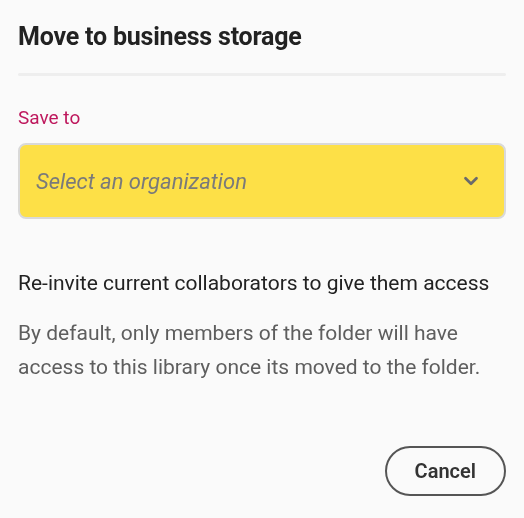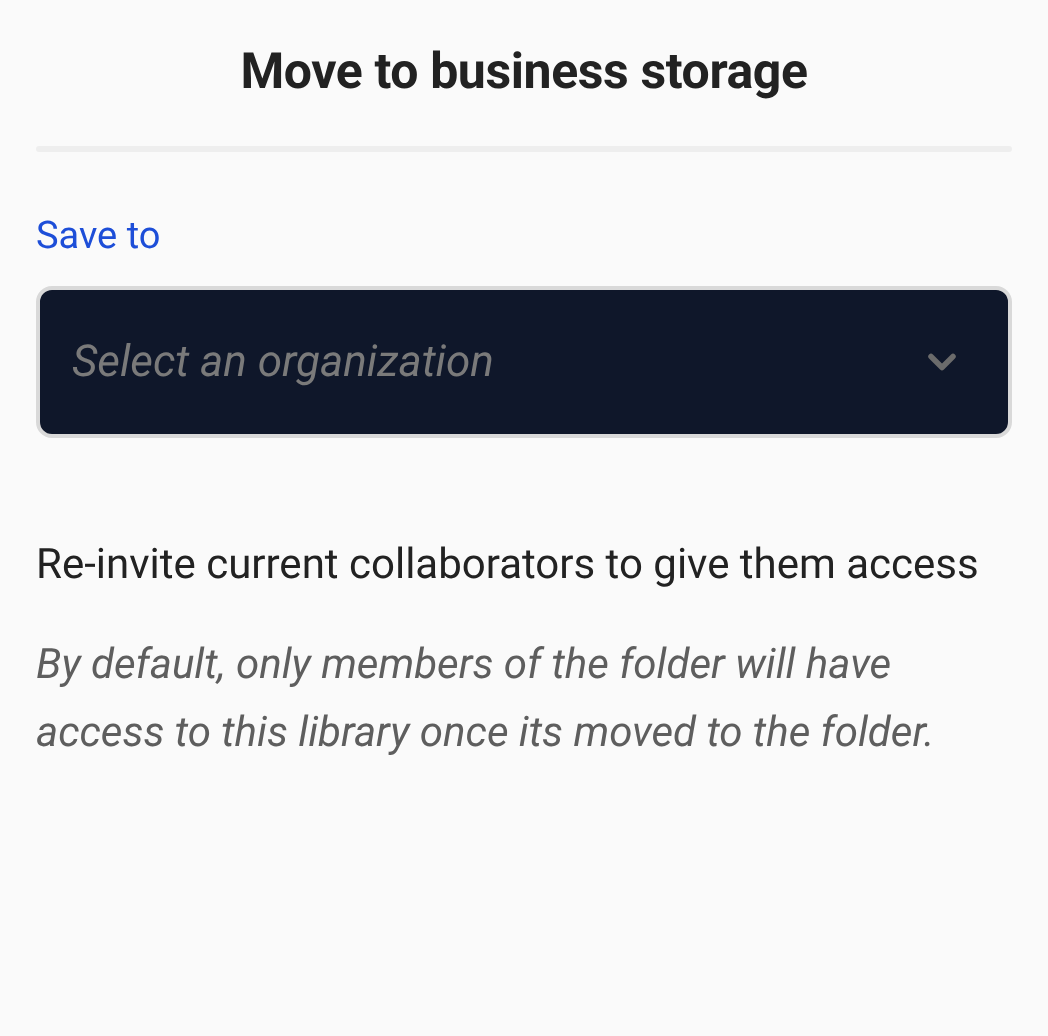--- a/index.html
+++ b/index.html
@@ -10,40 +10,39 @@
     color: #2c2c2c;
     padding: 22px 18px 16px 18px;
     position: relative;
   }
   .title {
     font-size: 25px;
     font-weight: 700;
     color: #222;
     margin-bottom: 22px;
     letter-spacing: -0.2px;
-    text-align: center;
   }
   .hr {
     height: 3px;
     background: #eeeeee;
     border-radius: 2px;
     margin-bottom: 30px;
   }
   .label {
     font-size: 19px;
-    color: #1d4ed8;
+    color: #be185d;
     margin-bottom: 14px;
     font-weight: 400;
   }
   .select {
     width: 100%;
     height: 76px;
     border: 2px solid #d9d9d9;
     border-radius: 8px;
-    background: #0f172a;
+    background: #fde047;
     display: flex;
     align-items: center;
     justify-content: space-between;
     padding: 0 22px 0 16px;
     cursor: pointer;
   }
   .select .placeholder {
     font-size: 22px;
     font-style: italic;
     color: #7a7a7a;
@@ -59,21 +58,20 @@
   .reinvite {
     font-size: 21px;
     color: #222;
     margin-top: 51px;
     margin-bottom: 20px;
     font-weight: 400;
     line-height: 1.3;
   }
   .desc {
     font-size: 21px;
-    font-style: italic;
     color: #5e5e5e;
     line-height: 1.6;
   }
   .actions {
     position: absolute;
     bottom: 22px;
     right: 18px;
     display: flex;
     gap: 20px;
     align-items: center;
@@ -118,13 +116,14 @@
     <svg viewBox="0 0 24 24" width="22" height="22" fill="none" stroke="currentColor" stroke-width="3" stroke-linecap="round" stroke-linejoin="round">
         <polyline points="6 9 12 15 18 9"></polyline>
       </svg>
   </span>
 </div>
 
 <div class="reinvite">Re-invite current collaborators to give them access</div>
 <div class="desc">By default, only members of the folder will have access to this library once its moved to the folder.</div>
 
 <div class="actions">
+  <button class="btn btn-cancel">Cancel</button>
 </div>
 
 </body></html>

